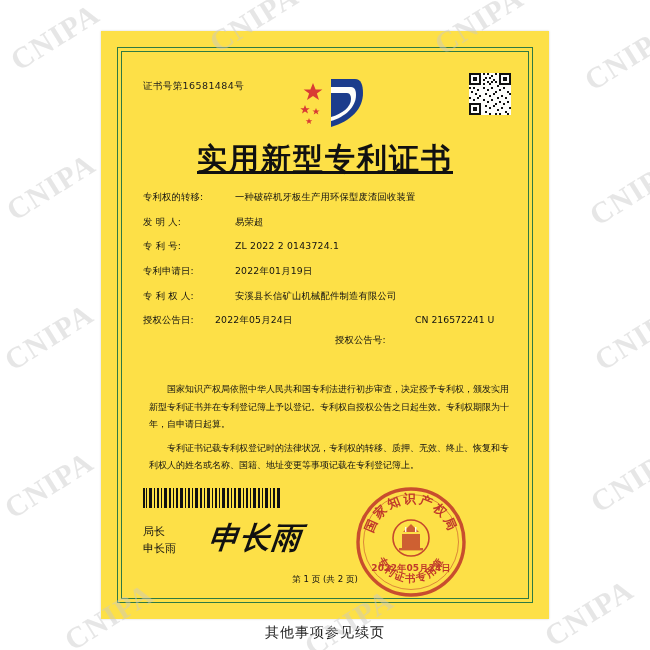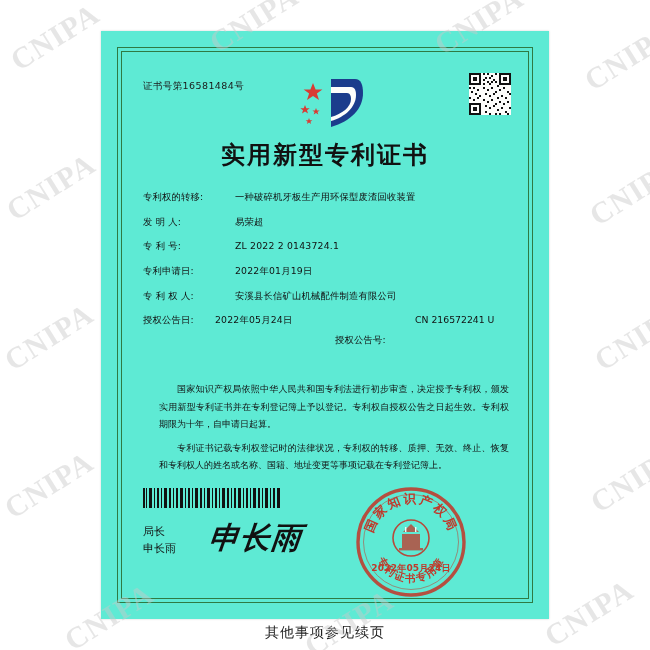--- a/index.html
+++ b/index.html
@@ -37,21 +37,21 @@
     left: 0; top: 0;
     width: 650px; height: 650px;
   }
   
   .sheet {
     position: absolute;
     left: 101px;
     top: 31px;
     width: 448px;
     height: 588px;
-    background: #5eead4;
+    background: #fde047;
     box-shadow: 0 0 2px rgba(0,0,0,.18);
     overflow: hidden;
   }
   .border-outer {
     position: absolute;
     left: 16px; top: 16px; right: 16px; bottom: 16px;
     border: 1.6px solid #2f7a43;
   }
   .border-inner {
     position: absolute;
@@ -83,24 +83,25 @@
     width: 42px;
     height: 42px;
   }
   .title {
     position: absolute;
     top: 108px;
     left: 0;
     width: 448px;
     text-align: center;
     font-family: "DejaVu Sans", sans-serif;
-    font-size: 24px;
+    font-size: 30px;
     font-weight: bold;
     letter-spacing: 2px;
     color: #111;
+    text-decoration: underline;
   }
   .fields {
     position: absolute;
     left: 42px;
     top: 160px;
     width: 366px;
     font-size: 9.3px;
     color: #111;
   }
   .frow {
@@ -131,21 +132,21 @@
   .body-text {
     position: absolute;
     left: 42px;
     top: 350px;
     width: 366px;
     font-size: 9px;
     line-height: 1.95;
     color: #111;
     text-align: justify;
   }
-  .body-text p { margin: 0 0 6px 16px; text-indent: 18px; }
+  .body-text p { margin: 0 0 6px 6px; text-indent: 18px; }
   
   .barcode {
     position: absolute;
     left: 42px;
     top: 457px;
     width: 138px;
     height: 20px;
   }
   .sign-block {
     position: absolute;
@@ -407,20 +408,21 @@
           <textPath href="#sealTop" startOffset="50%" text-anchor="middle">国家知识产权局</textPath>
         </text>
         <path id="sealBottom" d="M 20,60 A 36,36 0 0 0 92,60" fill="none"></path>
         <text font-family="'Liberation Serif','DejaVu Serif',serif" font-size="10.5" font-weight="bold" fill="#c0392b" letter-spacing="1.6">
           <textPath href="#sealBottom" startOffset="50%" text-anchor="middle">专利证书专用章</textPath>
         </text>
       </svg>
     </div>
     <div class="seal-date">2022年05月24日</div>
 
+    <div class="page-no">第 1 页 (共 2 页)</div>
   </div>
 
   <div class="footer-note">其他事项参见续页</div>
 </div>
 
 <div class="watermarks">
     <div class="wm" style="left: 6px; top: 20px;">CNIPA</div>
     <div class="wm" style="left: 205px; top: 2px;">CNIPA</div>
     <div class="wm" style="left: 430px; top: 4px;">CNIPA</div>
     <div class="wm" style="left: 580px; top: 40px;">CNIPA</div>

